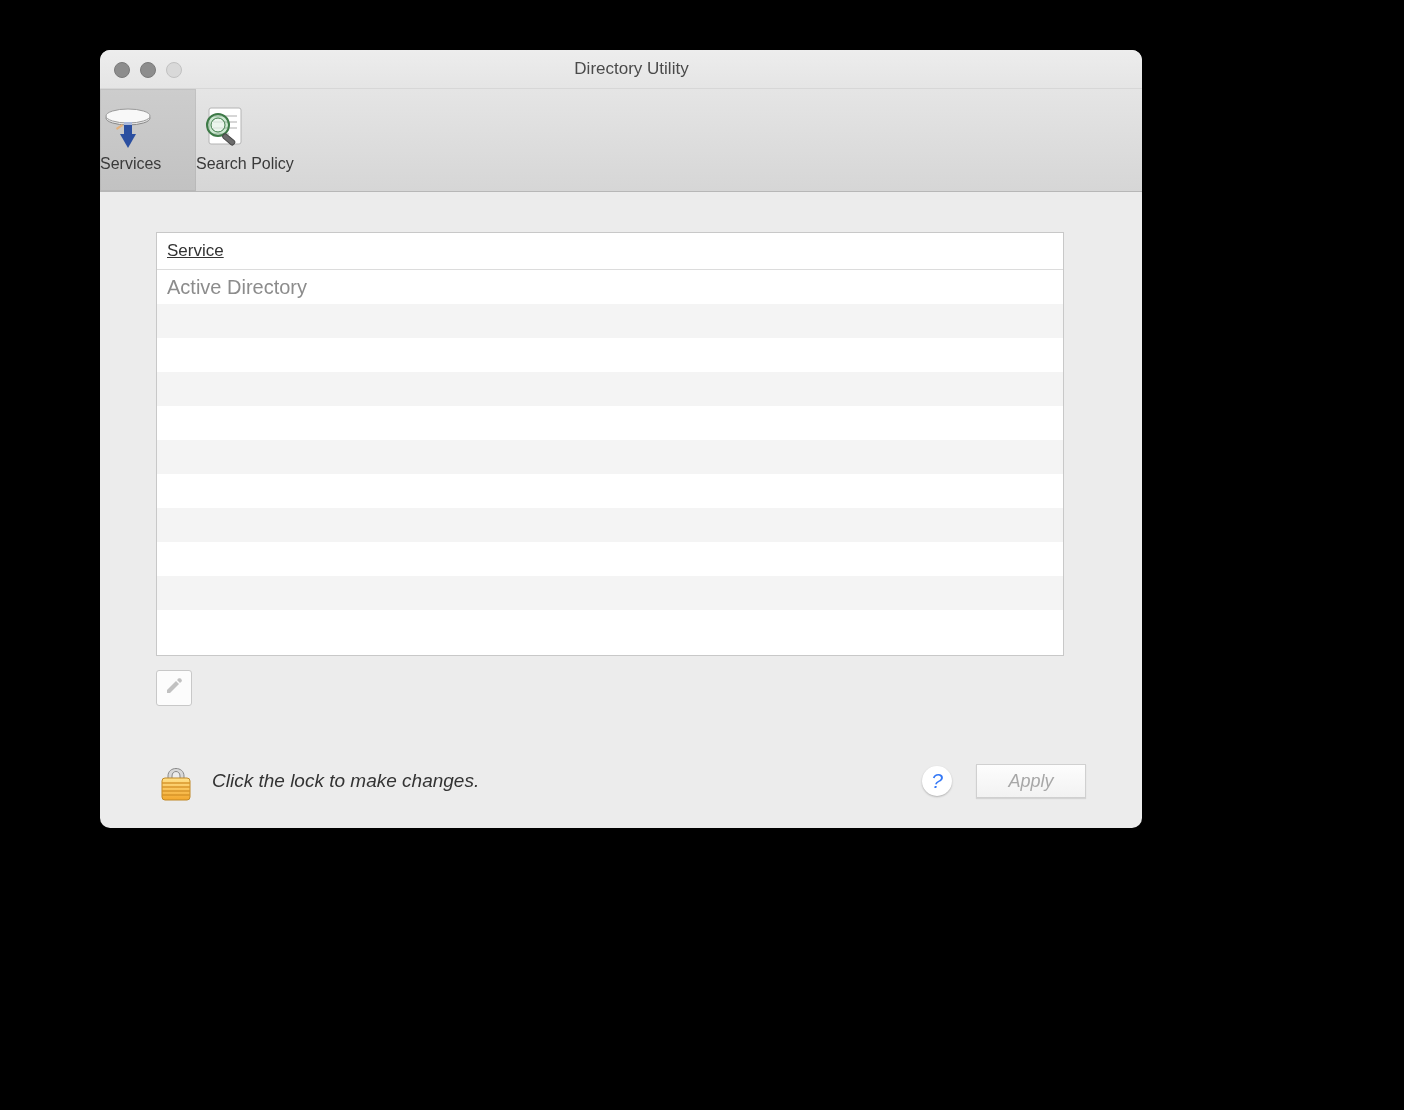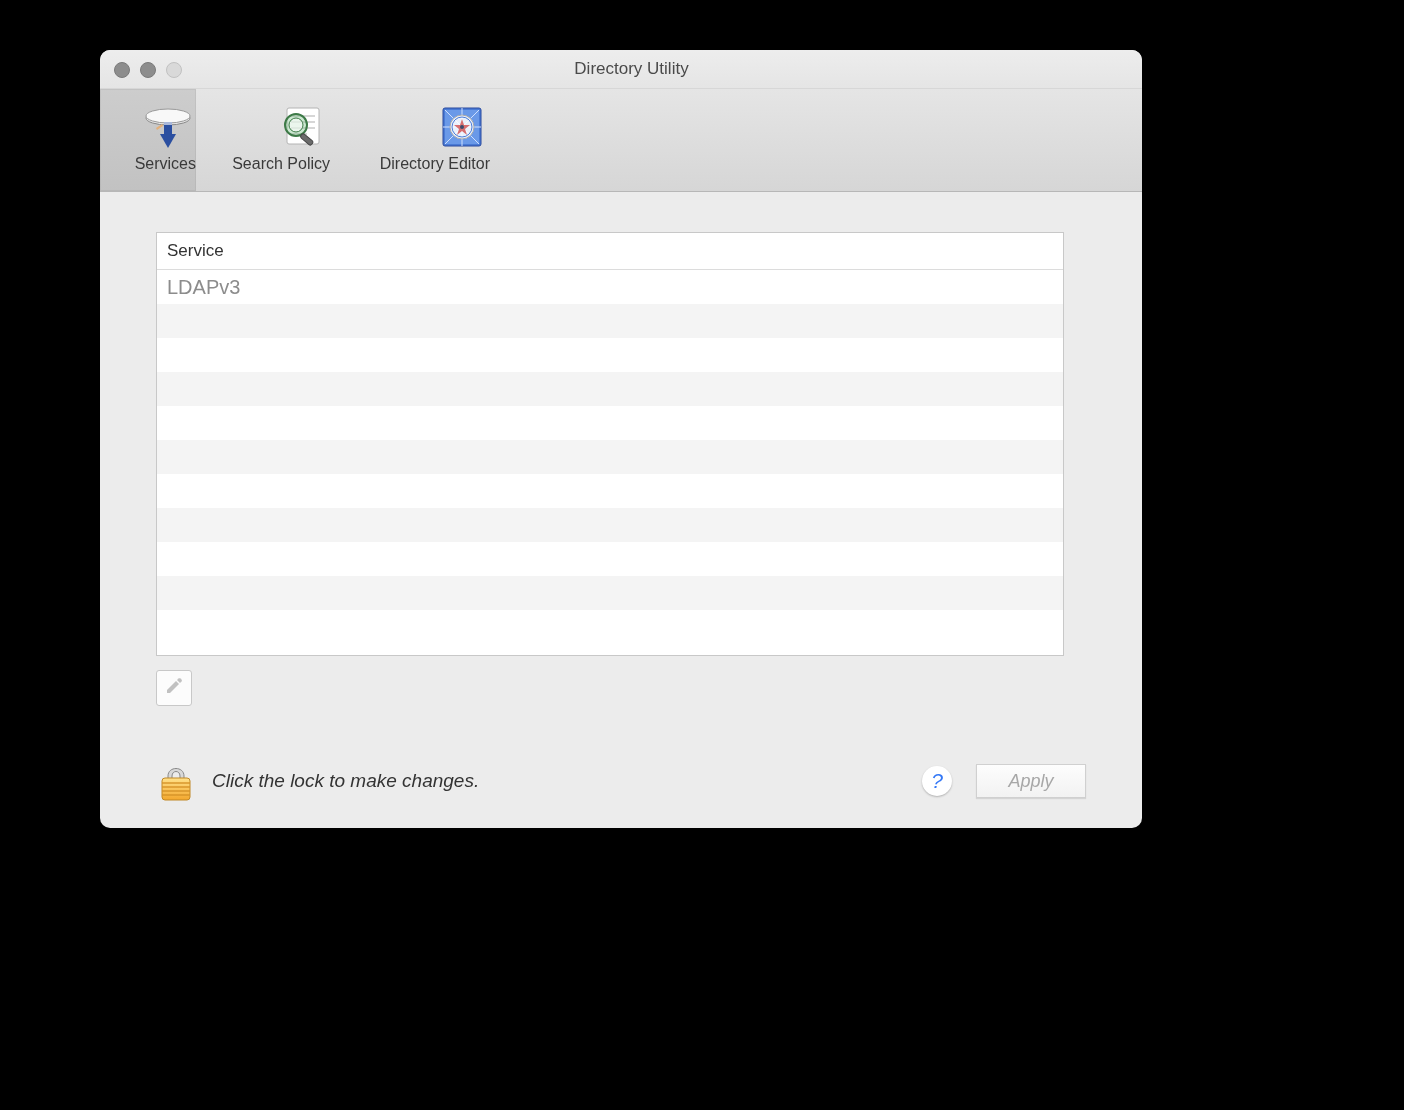--- a/index.html
+++ b/index.html
@@ -62,21 +62,21 @@
     border-bottom: 1px solid #b7b7b7;
     display: flex;
     align-items: stretch;
     padding: 0 0 0 0;
   }
   .tool {
     width: 96px;
     height: 100%;
     display: flex;
     flex-direction: column;
-    align-items: flex-end;
+    align-items: flex-start;
     justify-content: center;
     padding-bottom: 6px;
     box-sizing: border-box;
     cursor: default;
   }
   .tool.search-policy { width: 134px; }
   .tool.dir-editor    { width: 160px; }
   .tool.selected {
     background: linear-gradient(#cdcdcd, #c2c2c2);
     box-shadow: inset 0 0 0 1px rgba(0,0,0,0.05);
@@ -114,20 +114,21 @@
     overflow: hidden;
   }
   .table-header {
     height: 36px;
     line-height: 36px;
     padding-left: 10px;
     font-size: 17px;
     color: #333;
     border-bottom: 1px solid #dcdcdc;
     background: #fff;
+    text-decoration: underline;
   }
   .table-body {
     height: calc(100% - 36px);
     overflow: hidden;
   }
   .row {
     height: 34px;
     line-height: 34px;
     padding-left: 10px;
     font-size: 20px;
@@ -233,42 +234,28 @@
           <line x1="14" y1="24" x2="38" y2="24" stroke="#c8c8c8" stroke-width="1.5"></line>
           <line x1="14" y1="30" x2="30" y2="30" stroke="#c8c8c8" stroke-width="1.5"></line>
           <circle cx="19" cy="21" r="11" fill="rgba(108,189,123,0.35)" stroke="#3d7a47" stroke-width="2"></circle>
           <circle cx="19" cy="21" r="7" fill="rgba(255,255,255,0.6)" stroke="#3d7a47" stroke-width="1"></circle>
           <rect x="26" y="29" width="14" height="5" rx="2" transform="rotate(40 26 29)" fill="#6b6b6b" stroke="#444"></rect>
         </svg>
       </div>
       <div class="label">Search Policy</div>
     </div>
 
-    <div class="tool dir-editor">
-      <div class="icon-wrap">
-        <svg width="50" height="46" viewBox="0 0 50 46">
-          <rect x="6" y="4" width="38" height="38" rx="2" fill="#4a7bd6" stroke="#2a4a9e"></rect>
-          <path d="M8 6 L42 6 L42 40 L8 40 Z" fill="#6a99e8"></path>
-          <path d="M8 6 L42 40 M42 6 L8 40 M25 4 L25 42 M6 23 L44 23" stroke="#cfe0ff" stroke-width="1"></path>
-          <circle cx="25" cy="23" r="12" fill="rgba(255,255,255,0.85)" stroke="#aaa"></circle>
-          <circle cx="25" cy="23" r="10" fill="none" stroke="#4a7bd6" stroke-width="1"></circle>
-          <polygon points="25,15 27,21 33,21 28,25 30,31 25,27 20,31 22,25 17,21 23,21" fill="#d14d4d" opacity="0.8"></polygon>
-          <circle cx="25" cy="23" r="2" fill="#3a4a6e"></circle>
-        </svg>
-      </div>
-      <div class="label">Directory Editor</div>
-    </div>
   </div>
 
   <div class="content-area">
     <div class="table-container">
       <div class="table-header">Service</div>
       <div class="table-body" id="table-body">
 
-          <div class="row">LDAPv3</div>
+      <div class="row">Active Directory</div>
           <div class="row"></div>
           <div class="row"></div>
           <div class="row"></div>
           <div class="row"></div>
           <div class="row"></div>
           <div class="row"></div>
           <div class="row"></div>
           <div class="row"></div>
           <div class="row"></div>
         </div>

